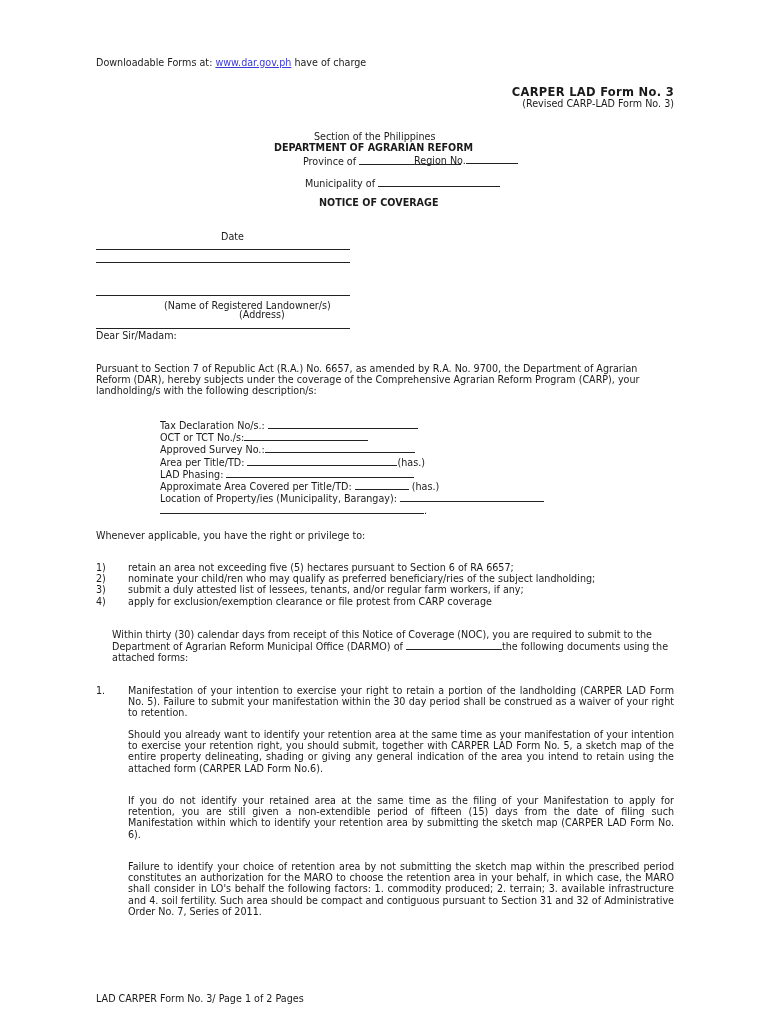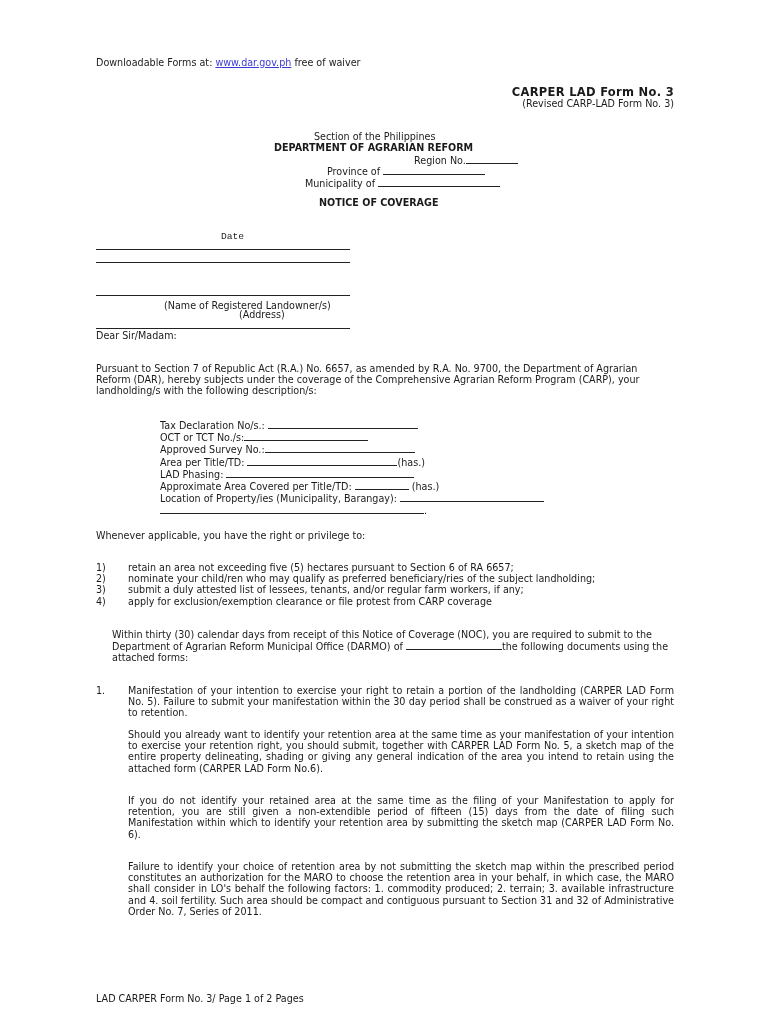--- a/index.html
+++ b/index.html
@@ -11,40 +11,40 @@
     .line { position: absolute; height: 0; border-top: 1px solid #222; }
     .uline { display: inline-block; border-bottom: 1px solid #222; height: 10px; vertical-align: baseline; }
     .just-last { text-align: justify; text-align-last: left; }
     .row { white-space: nowrap; }
     .num { display: inline-block; width: 32px; }
   </style>
 </head>
 <body>
 
 <div class="abs row" style="left:96px; top:57px;">
-  <span>Downloadable Forms at: </span><a class="link">www.dar.gov.ph</a><span> free of waiver</span>
+  <span>Downloadable Forms at: </span><a class="link">www.dar.gov.ph</a><span> have of charge</span>
 </div>
 
 <div class="abs bold row" style="right:96px; top:85px; font-size:11.5px; line-height:14px; letter-spacing:0.3px;">CARPER LAD Form No. 3</div>
 <div class="abs row" style="right:96px; top:98px;">(Revised CARP-LAD Form No. 3)</div>
 
 <div class="abs row" style="left:314px; top:131px;">Section of the Philippines</div>
 <div class="abs row bold" style="left:274px; top:142px;">DEPARTMENT OF AGRARIAN REFORM</div>
 <div class="abs row" style="left:395px; top:154px;padding-left:19px;">
   <span>Region No.</span><span class="uline" style="width:52px;"></span>
 </div>
-<div class="abs row" style="left:303px; top:165px;margin-left:24px;">
+<div class="abs row" style="left:303px; top:155px;">
   <span>Province of</span> <span class="uline" style="width:102px;"></span>
 </div>
 <div class="abs row" style="left:305px; top:177px;">
   <span>Municipality of</span> <span class="uline" style="width:122px;"></span>
 </div>
 <div class="abs row bold" style="left:319px; top:197px;">NOTICE OF COVERAGE</div>
 
-<div class="abs row" style="left:221px; top:231px;font-family:Liberation Mono, monospace;">Date</div>
+<div class="abs row" style="left:221px; top:231px;">Date</div>
 <div class="line" style="left:96px; top:249px; width:254px;"></div>
 <div class="line" style="left:96px; top:262px; width:254px;"></div>
 <div class="abs row" style="left:164px; top:264px;margin-top:36px;">(Name of Registered Landowner/s)</div>
 <div class="line" style="left:96px; top:295px; width:254px;"></div>
 <div class="abs row" style="left:239px; top:309px;">(Address)</div>
 <div class="line" style="left:96px; top:328px; width:254px;"></div>
 <div class="abs row" style="left:96px; top:330px;">Dear Sir/Madam:</div>
 
 <div class="abs" style="left:96px; top:363px; width:560px;">Pursuant to Section 7 of Republic Act (R.A.) No. 6657, as amended by R.A. No. 9700, the Department of Agrarian Reform (DAR), hereby subjects under the coverage of the Comprehensive Agrarian Reform Program (CARP), your landholding/s with the following description/s:</div>
 

